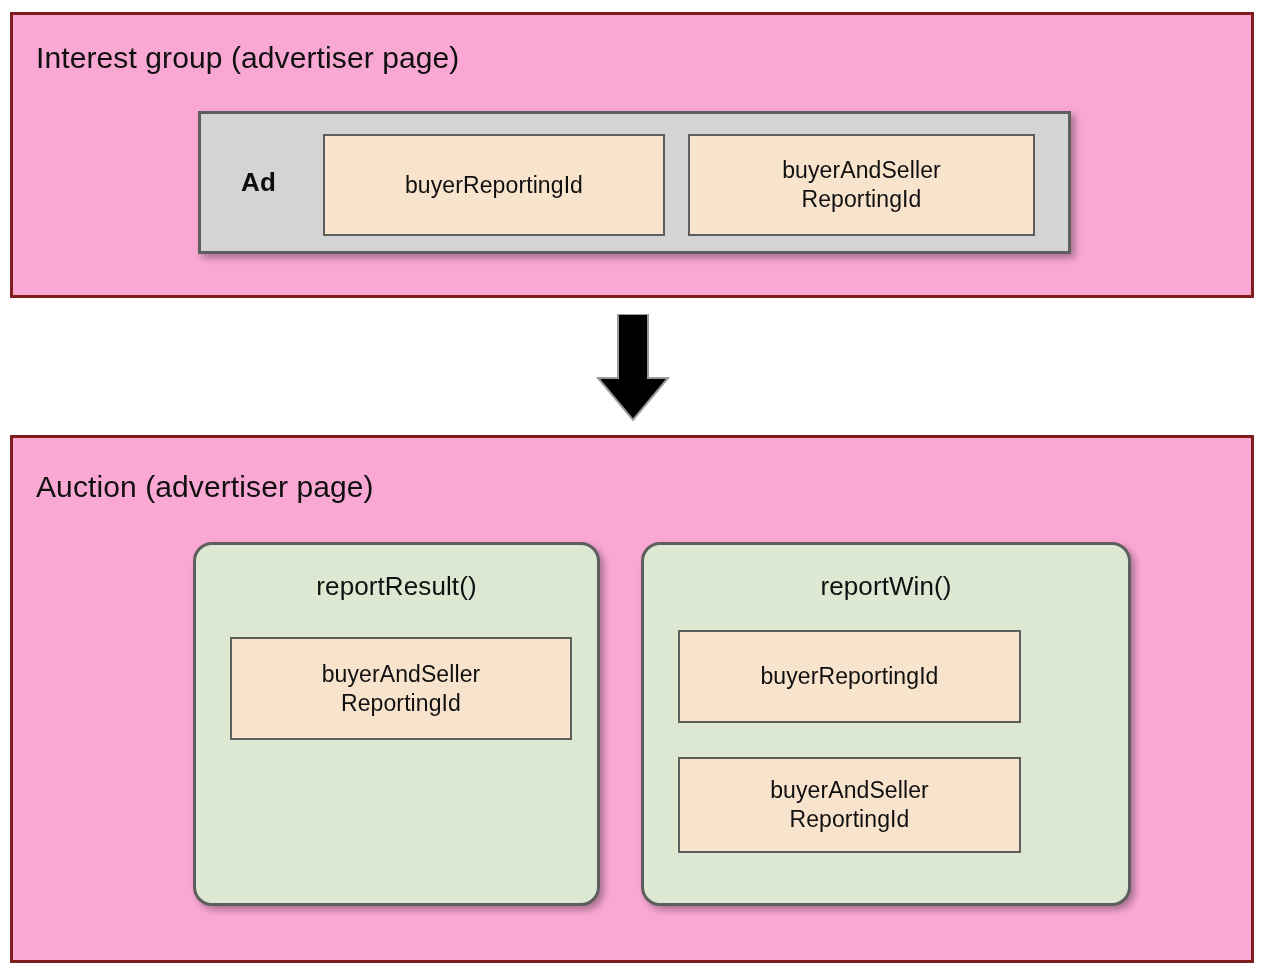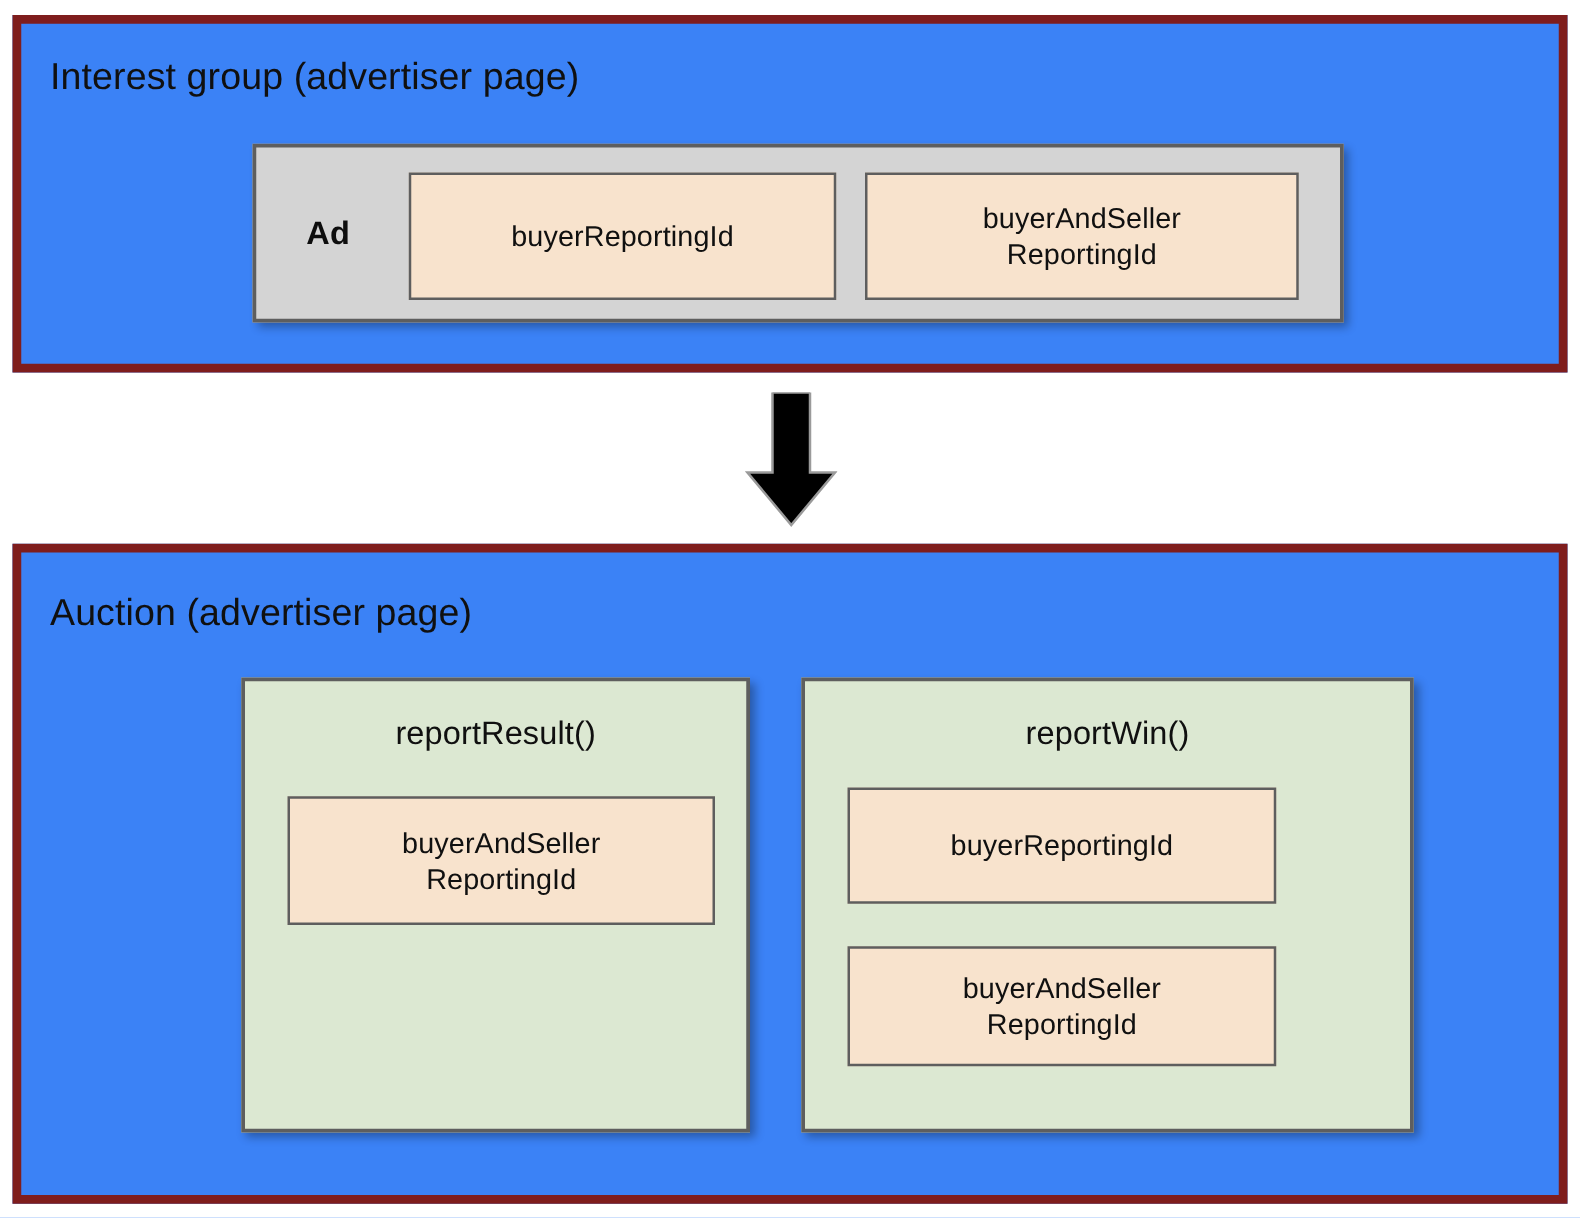--- a/index.html
+++ b/index.html
@@ -20,22 +20,22 @@
     position: absolute;
     left: 0;
     top: 0;
     width: 1264px;
     height: 974px;
   }
 
   
   .section {
     position: absolute;
-    background: #3b82f6;
-    border: 7px solid #7f1d1d;
+    background: #f9a8d4;
+    border: 3px solid #7f1d1d;
     box-sizing: border-box;
   }
   #section-interest-group {
     left: 10px;
     top: 12px;
     width: 1244px;
     height: 286px;
   }
   #section-auction {
     left: 10px;
@@ -121,20 +121,21 @@
     position: absolute;
     left: 596px;
     top: 314px;
     width: 74px;
     height: 108px;
   }
 
   
   .fn-box {
     background: #dce8d2;
+    border-radius: 19px;
   }
   #fn-report-result {
     left: 193px;
     top: 542px;
     width: 407px;
     height: 364px;
   }
   #fn-report-win {
     left: 641px;
     top: 542px;

